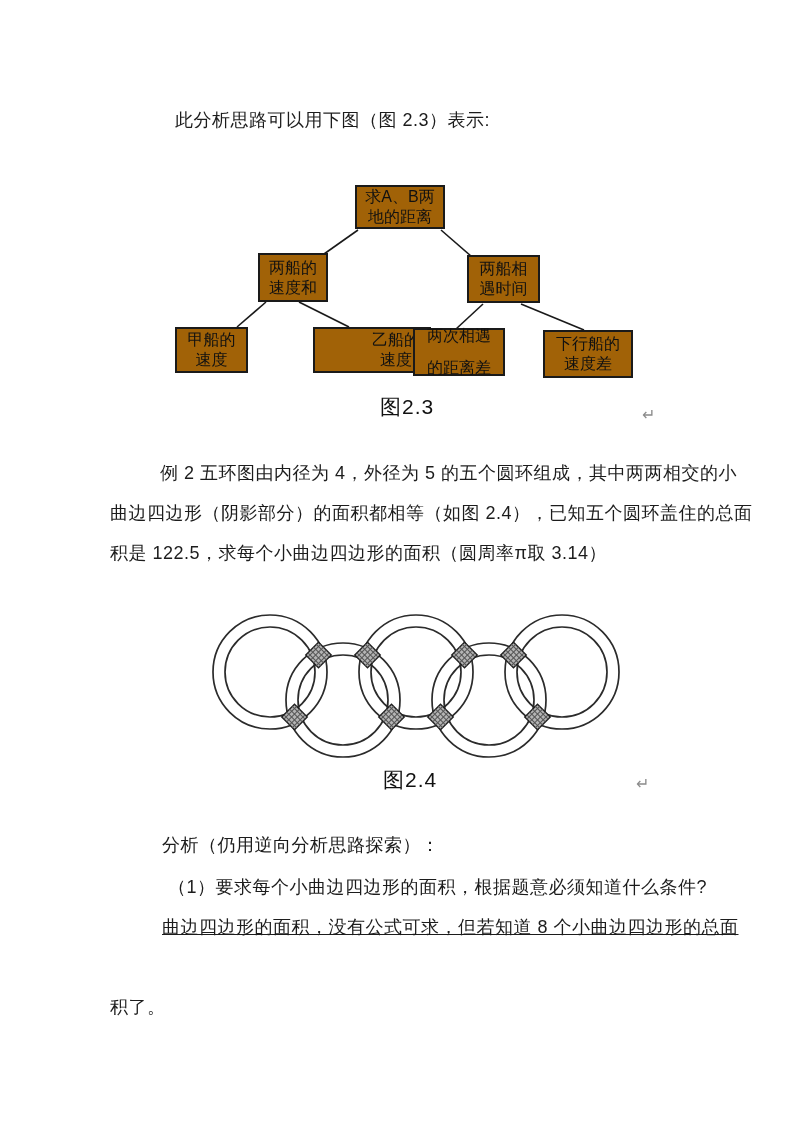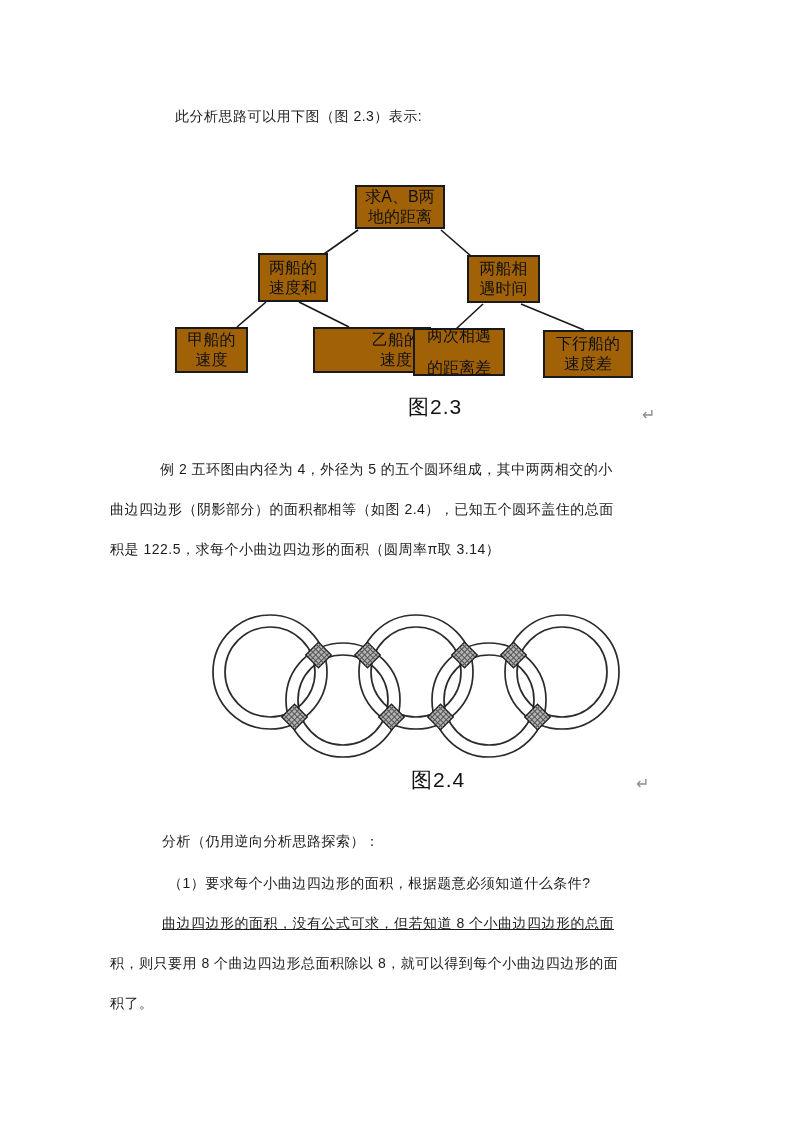--- a/index.html
+++ b/index.html
@@ -6,21 +6,21 @@
   #page{
     position:relative;
     width:793px;height:1122px;
     background:#ffffff;
     font-family:"Liberation Sans",sans-serif;
     color:#1c1c1c;
     overflow:hidden;
   }
   .txtline{
     position:absolute;
-    font-size:14px;
+    font-size:18px;
     letter-spacing:0.5px;
     white-space:nowrap;
     color:#1c1c1c;
   }
   .node{
     position:absolute;
     border:2px solid #1a1a1a;
     background:#a16207;
     display:flex;
     flex-direction:column;
@@ -31,21 +31,20 @@
     line-height:20px;
     white-space:nowrap;
     color:#111;
   }
   .caption{
     position:absolute;
     font-size:21px;
     letter-spacing:1px;
     color:#111;
     white-space:nowrap;
-    margin-left:28px;
   }
   .retmark{
     position:absolute;
     font-size:16px;
     color:#8c8c8c;
   }
   svg{position:absolute;left:0;top:0;}
 </style>
 </head>
 <body>
@@ -202,16 +201,15 @@
   <div class="txtline" style="left:160px;top:461px;">例 2 五环图由内径为 4，外径为 5 的五个圆环组成，其中两两相交的小</div>
   <div class="txtline" style="left:110px;top:501px;">曲边四边形（阴影部分）的面积都相等（如图 2.4），已知五个圆环盖住的总面</div>
   <div class="txtline" style="left:110px;top:541px;">积是 122.5，求每个小曲边四边形的面积（圆周率π取 3.14）</div>
 
   <div class="caption" style="left:383px;top:766px;">图2.4</div>
   <div class="retmark" style="left:636px;top:774px;">↵</div>
 
   <div class="txtline" style="left:162px;top:833px;">分析（仍用逆向分析思路探索）：</div>
   <div class="txtline" style="left:168px;top:875px;">（1）要求每个小曲边四边形的面积，根据题意必须知道什么条件?</div>
   <div class="txtline" style="left:162px;top:915px;text-decoration:underline;">曲边四边形的面积，没有公式可求，但若知道 8 个小曲边四边形的总面</div>
-  <div class="txtline" style="left:110px;top:955px;">积，则只要用 8 个曲边四边形总面积除以 8，就可以得到每个小曲边四边形的面</div>
   <div class="txtline" style="left:110px;top:995px;">积了。</div>
 
 </div>
 
 </body></html>

